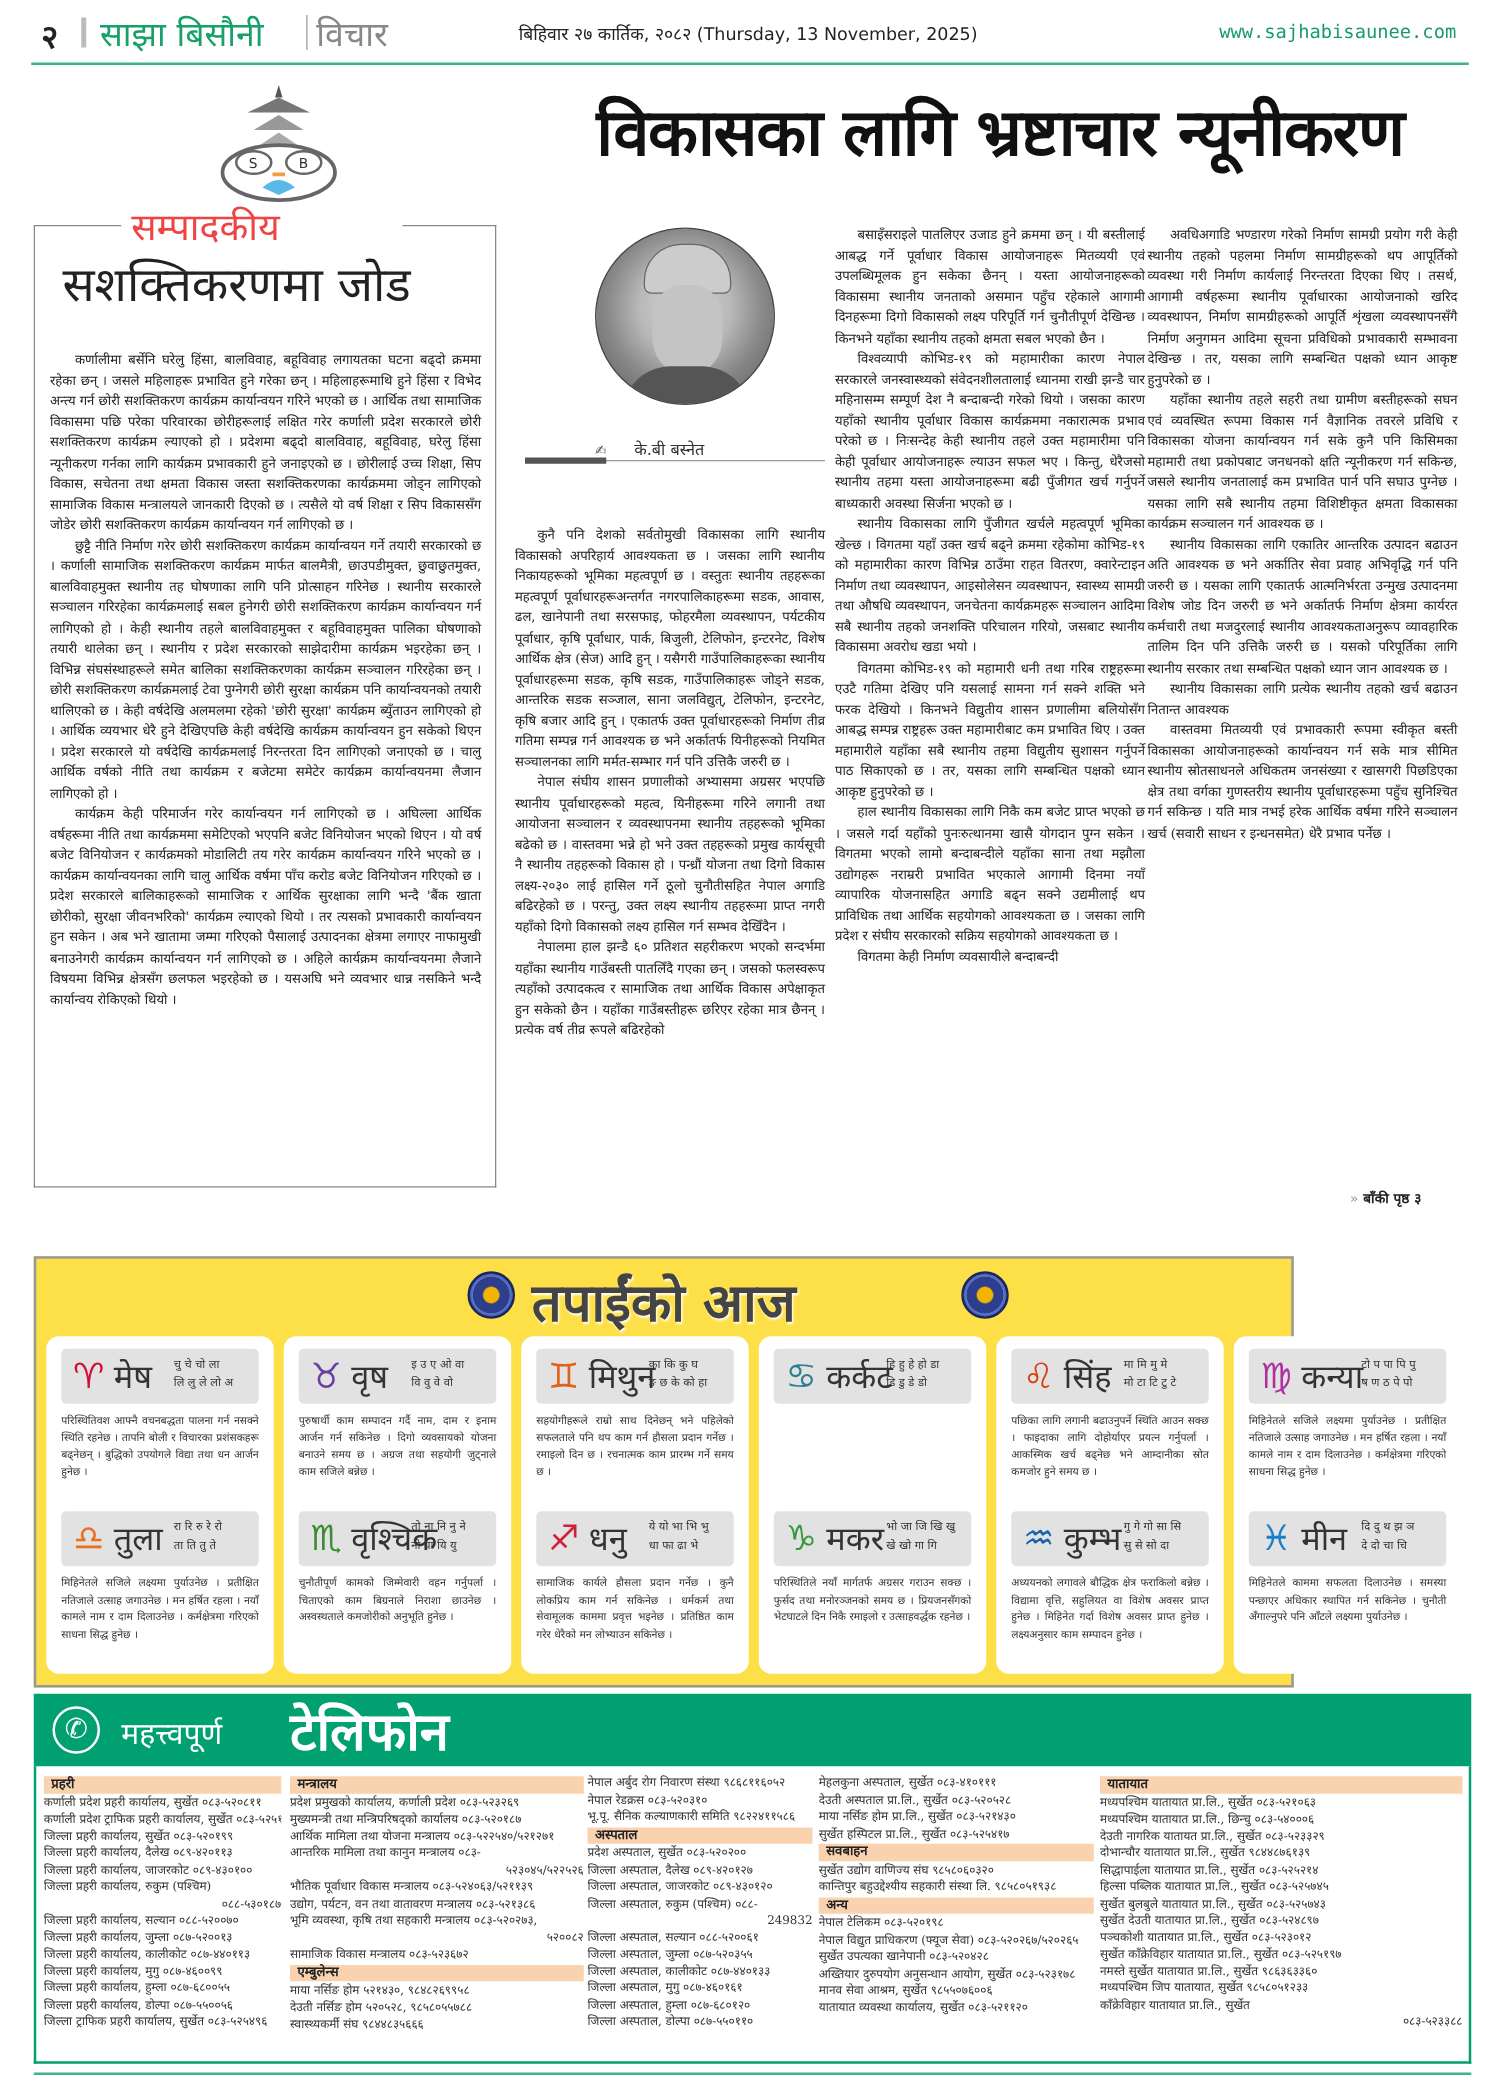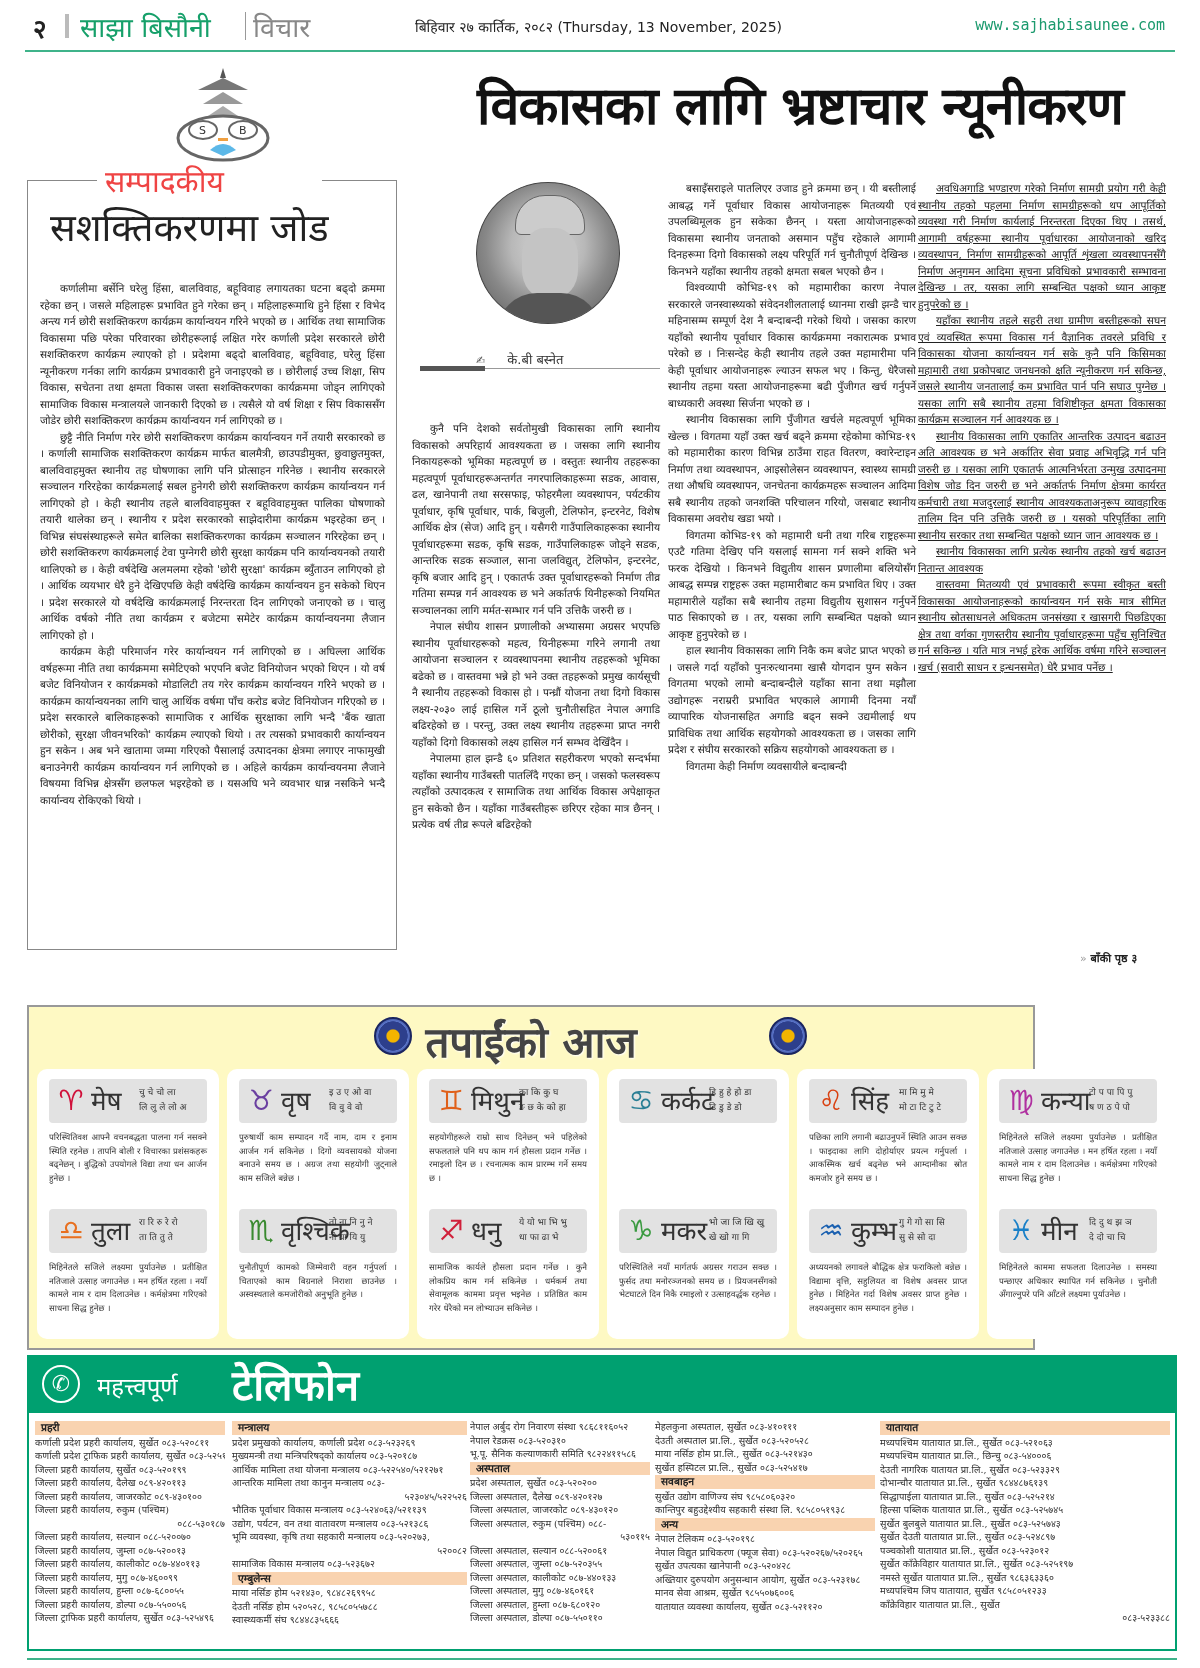--- a/index.html
+++ b/index.html
@@ -28,24 +28,24 @@
   .portrait .face { position: absolute; left: 45px; top: 45px; width: 56px; height: 70px; background: #c4c4c4; border-radius: 40%; }
   .portrait .body { position: absolute; left: 20px; top: 110px; width: 104px; height: 40px; background: #555; border-radius: 40px 40px 0 0; }
   .byline { position: absolute; left: 476px; top: 350px; font-size: 13px; color: #333; }
   .byline-bar { position: absolute; left: 420px; top: 368px; width: 240px; height: 1px; background: #999; }
   .byline-bar-dark { position: absolute; left: 420px; top: 366px; width: 65px; height: 5px; background: #555; }
 
   .col { position: absolute; width: 248px; font-size: 10.5px; line-height: 16.5px; text-align: justify; font-family: "DejaVu Serif", serif; color: #222; }
   .col p { text-indent: 18px; }
   .c1 { left: 412px; top: 420px; }
   .c2 { left: 668px; top: 180px; }
-  .c3 { left: 918px; top: 180px; text-decoration: underline; }
+  .c3 { left: 918px; top: 180px; }
   .cont { position: absolute; left: 1080px; top: 950px; font-size: 11px; font-weight: bold; }
 
-  .horo { position: absolute; left: 27px; top: 1005px; width: 1008px; height: 345px; background: #fef9c3; border: 2px solid #999; }
+  .horo { position: absolute; left: 27px; top: 1005px; width: 1008px; height: 345px; background: #fde047; border: 2px solid #999; }
   .horo-title { position: absolute; left: 0; top: 5px; width: 100%; text-align: center; font-size: 42px; font-weight: bold; color: #444; text-shadow: 1px 1px 2px #fff; }
   .zwheel { position: absolute; top: 10px; width: 38px; height: 38px; border-radius: 50%; background: radial-gradient(circle, #f3b400 0%, #f3b400 25%, #2d3f8c 30%, #2d3f8c 60%, #5a74c8 62%, #1a2560 100%); border: 2px solid #1a2560; }
   .card { position: absolute; width: 182px; height: 270px; background: #fff; border-radius: 10px; }
   .sign { position: absolute; left: 12px; width: 158px; height: 44px; background: #e2e2e2; border-radius: 4px; }
   .sign .sym { position: absolute; left: 4px; top: 4px; width: 36px; height: 36px; font-size: 28px; line-height: 36px; text-align: center; }
   .sign .nm { position: absolute; left: 42px; top: 3px; font-size: 26px; color: #333; font-family: "DejaVu Serif", serif; }
   .sign .sy { position: absolute; right: 6px; top: 6px; width: 62px; font-size: 9px; line-height: 15px; color: #333; text-align: left; }
   .pred { position: absolute; left: 12px; width: 158px; font-size: 8.5px; line-height: 13.5px; text-align: justify; color: #333; font-family: "DejaVu Serif", serif; }
 
   .tel-head { position: absolute; left: 27px; top: 1355px; width: 1150px; height: 58px; background: #00a070; }
@@ -303,21 +303,21 @@
     </div>
     <div class="tcol" style="left: 470px; width: 180px;">
       <div class="ln">नेपाल अर्बुद रोग निवारण संस्था ९८६८११६०५२</div>
       <div class="ln">नेपाल रेडक्रस ०८३-५२०३१०</div>
       <div class="ln">भू.पू. सैनिक कल्याणकारी समिति ९८२२४११५८६</div>
       <div class="cat">अस्पताल</div>
       <div class="ln">प्रदेश अस्पताल, सुर्खेत ०८३-५२०२००</div>
       <div class="ln">जिल्ला अस्पताल, दैलेख ०८९-४२०१२७</div>
       <div class="ln">जिल्ला अस्पताल, जाजरकोट ०८९-४३०१२०</div>
       <div class="ln">जिल्ला अस्पताल, रुकुम (पश्चिम) ०८८-</div>
-      <div class="ln" style="text-align: right;">५३०११५</div>
+      <div class="ln" style="text-align: right;">249832</div>
       <div class="ln">जिल्ला अस्पताल, सल्यान ०८८-५२००६१</div>
       <div class="ln">जिल्ला अस्पताल, जुम्ला ०८७-५२०३५५</div>
       <div class="ln">जिल्ला अस्पताल, कालीकोट ०८७-४४०१३३</div>
       <div class="ln">जिल्ला अस्पताल, मुगु ०८७-४६०१६१</div>
       <div class="ln">जिल्ला अस्पताल, हुम्ला ०८७-६८०१२०</div>
       <div class="ln">जिल्ला अस्पताल, डोल्पा ०८७-५५०११०</div>
     </div>
     <div class="tcol" style="left: 655px; width: 220px;">
       <div class="ln">मेहलकुना अस्पताल, सुर्खेत ०८३-४१०१११</div>
       <div class="ln">देउती अस्पताल प्रा.लि., सुर्खेत ०८३-५२०५२८</div>

